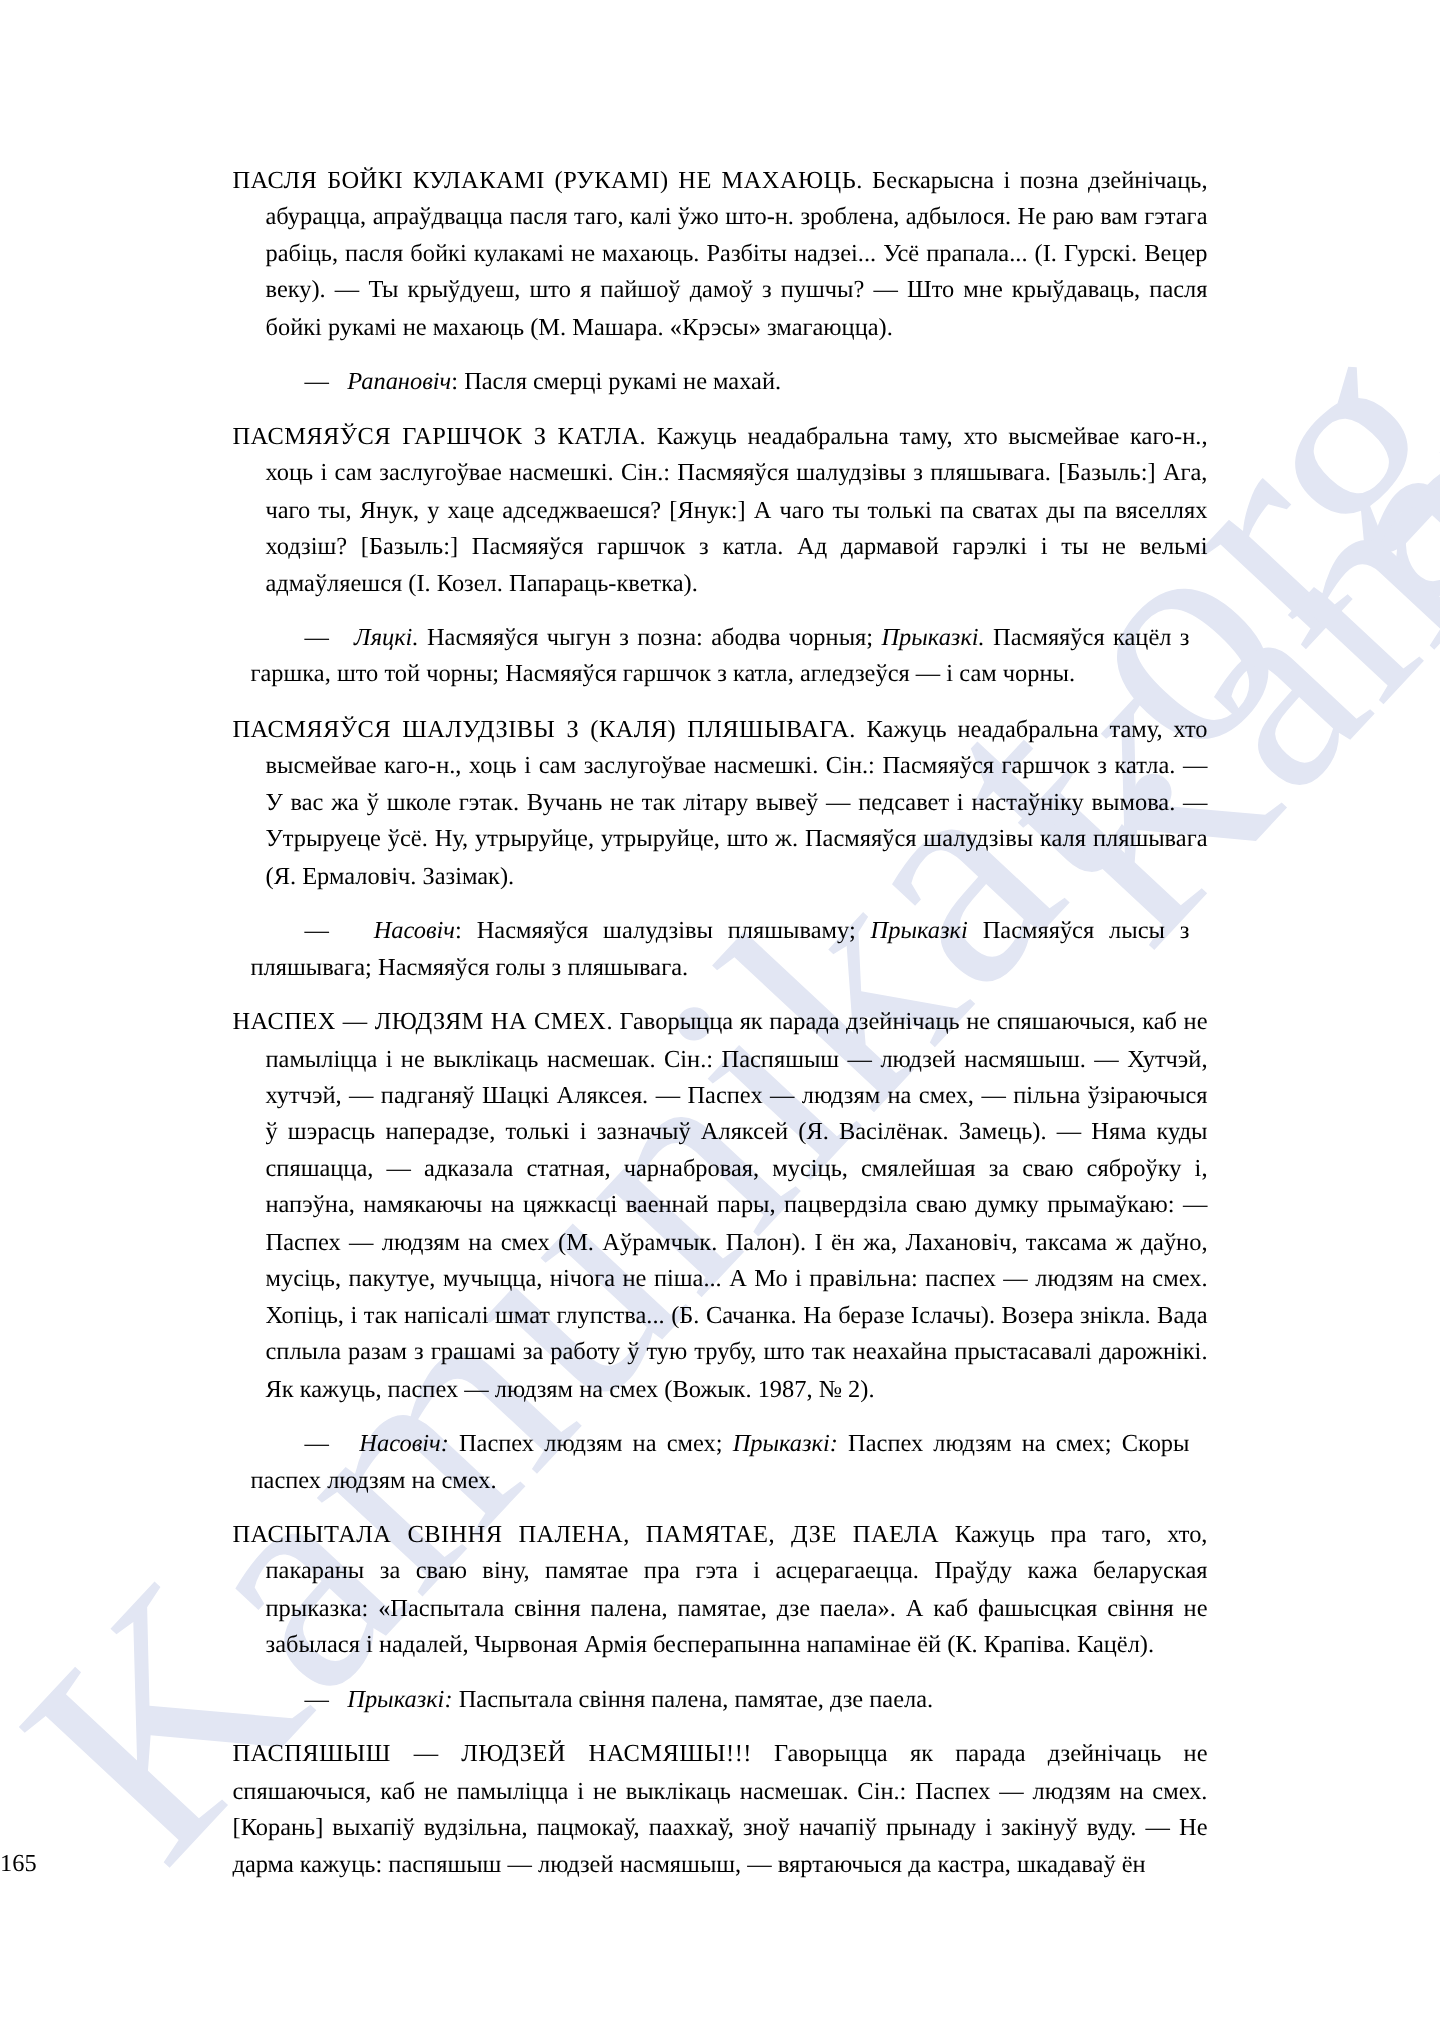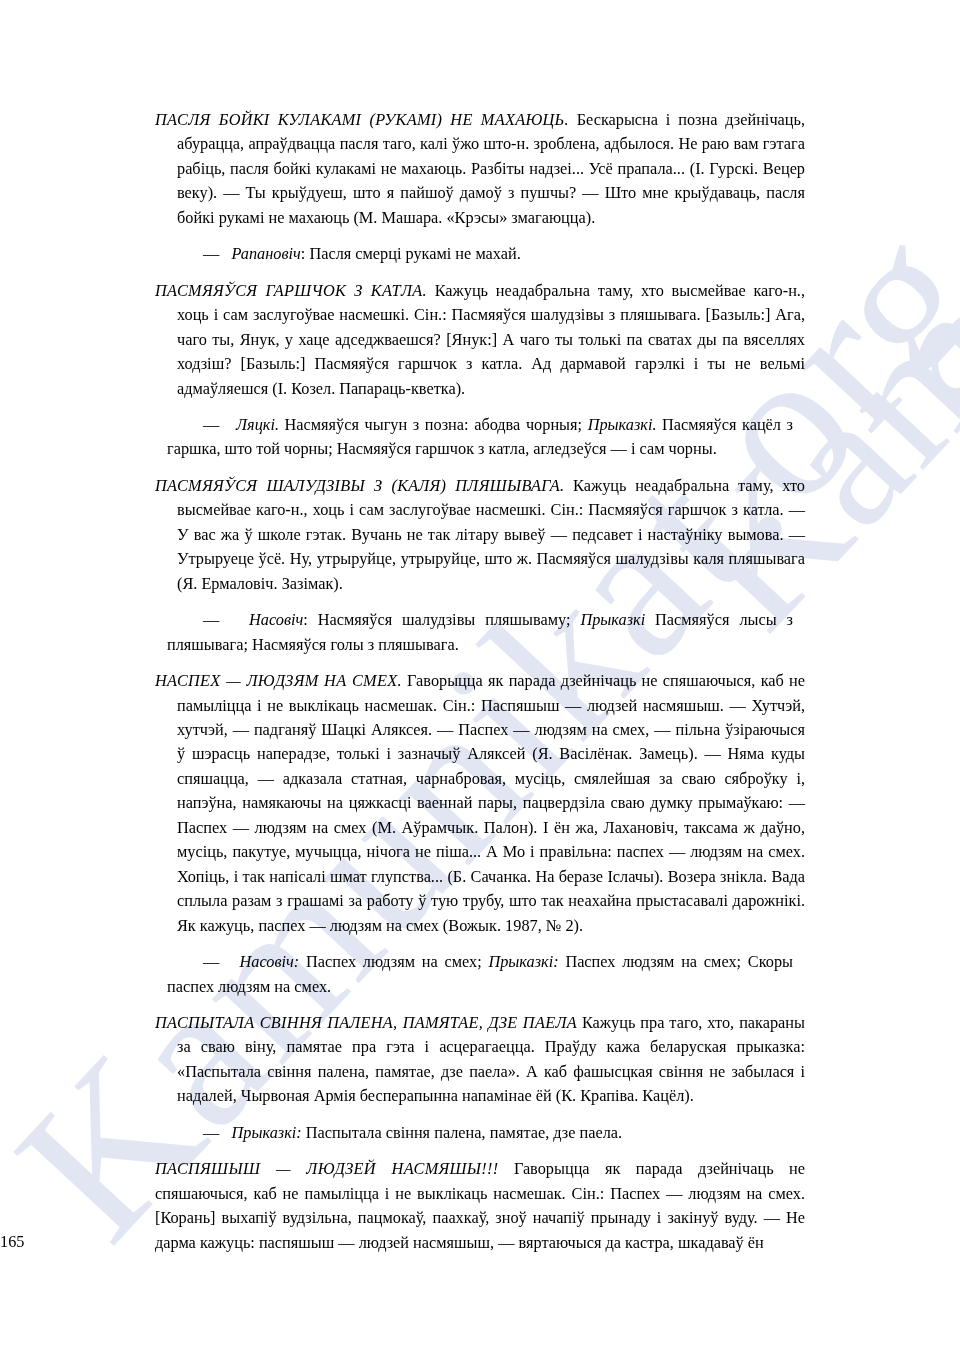--- a/index.html
+++ b/index.html
@@ -92,21 +92,20 @@
     font-size: 16.3px;
     line-height: 24.45px;
     text-align: justify;
     margin: 0;
     padding: 0;
     text-indent: 60px;
   }
   .headword {
     font-weight: 400;
     letter-spacing: 0.3px;
-    font-style: italic;
   }
   .def {
   }
   .src {
     font-style: italic;
   }
 
   
   #folio {
     position: absolute;

